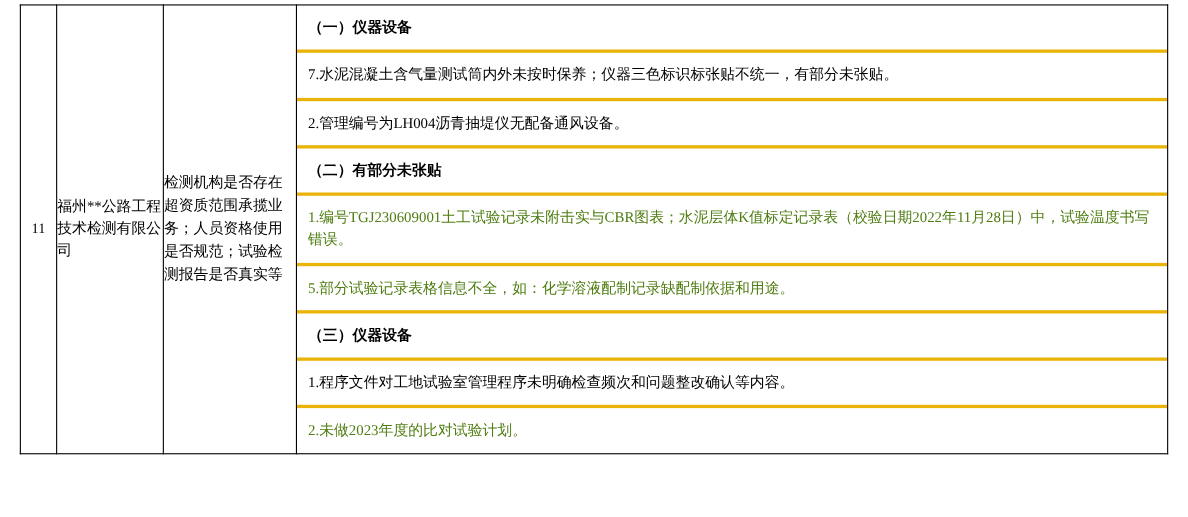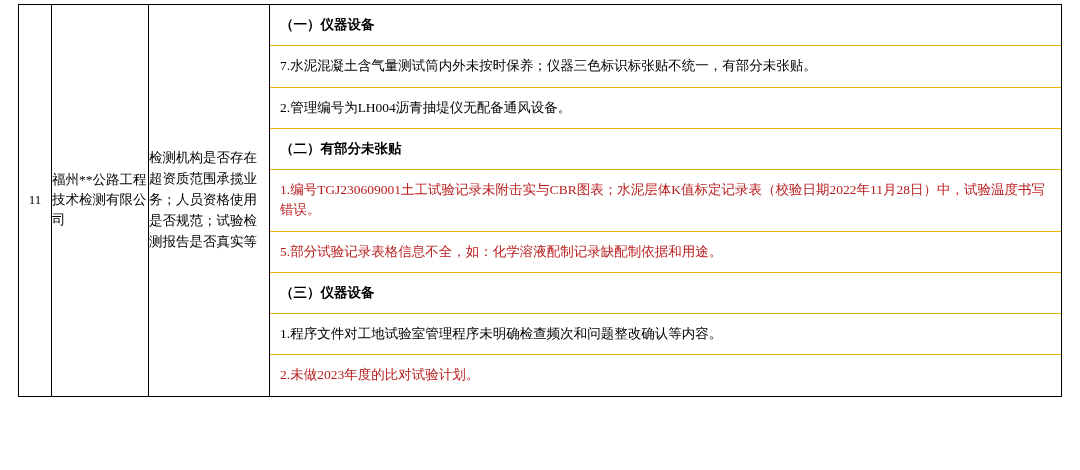--- a/index.html
+++ b/index.html
@@ -55,35 +55,35 @@
     padding: 0;
   }
   
   table.findings {
     border-collapse: collapse;
     table-layout: fixed;
     width: 100%;
   }
   table.findings td {
     border: none;
-    border-bottom: 1px solid #eab308;
+    border-bottom: 3px solid #eab308;
     padding: 10px 8px 10px 10px;
     font-size: 13.5px;
     line-height: 1.5;
     vertical-align: middle;
     text-align: left;
   }
   table.findings tr:last-child td {
     border-bottom: none;
   }
   td.heading {
     font-weight: bold;
   }
   td.red {
-    color: #b91c1c;
+    color: #4d7c0f;
   }
   .nowrapish {
     white-space: normal;
     word-break: break-all;
   }
 </style>
 </head>
 <body>
 
 <div class="sheet">

